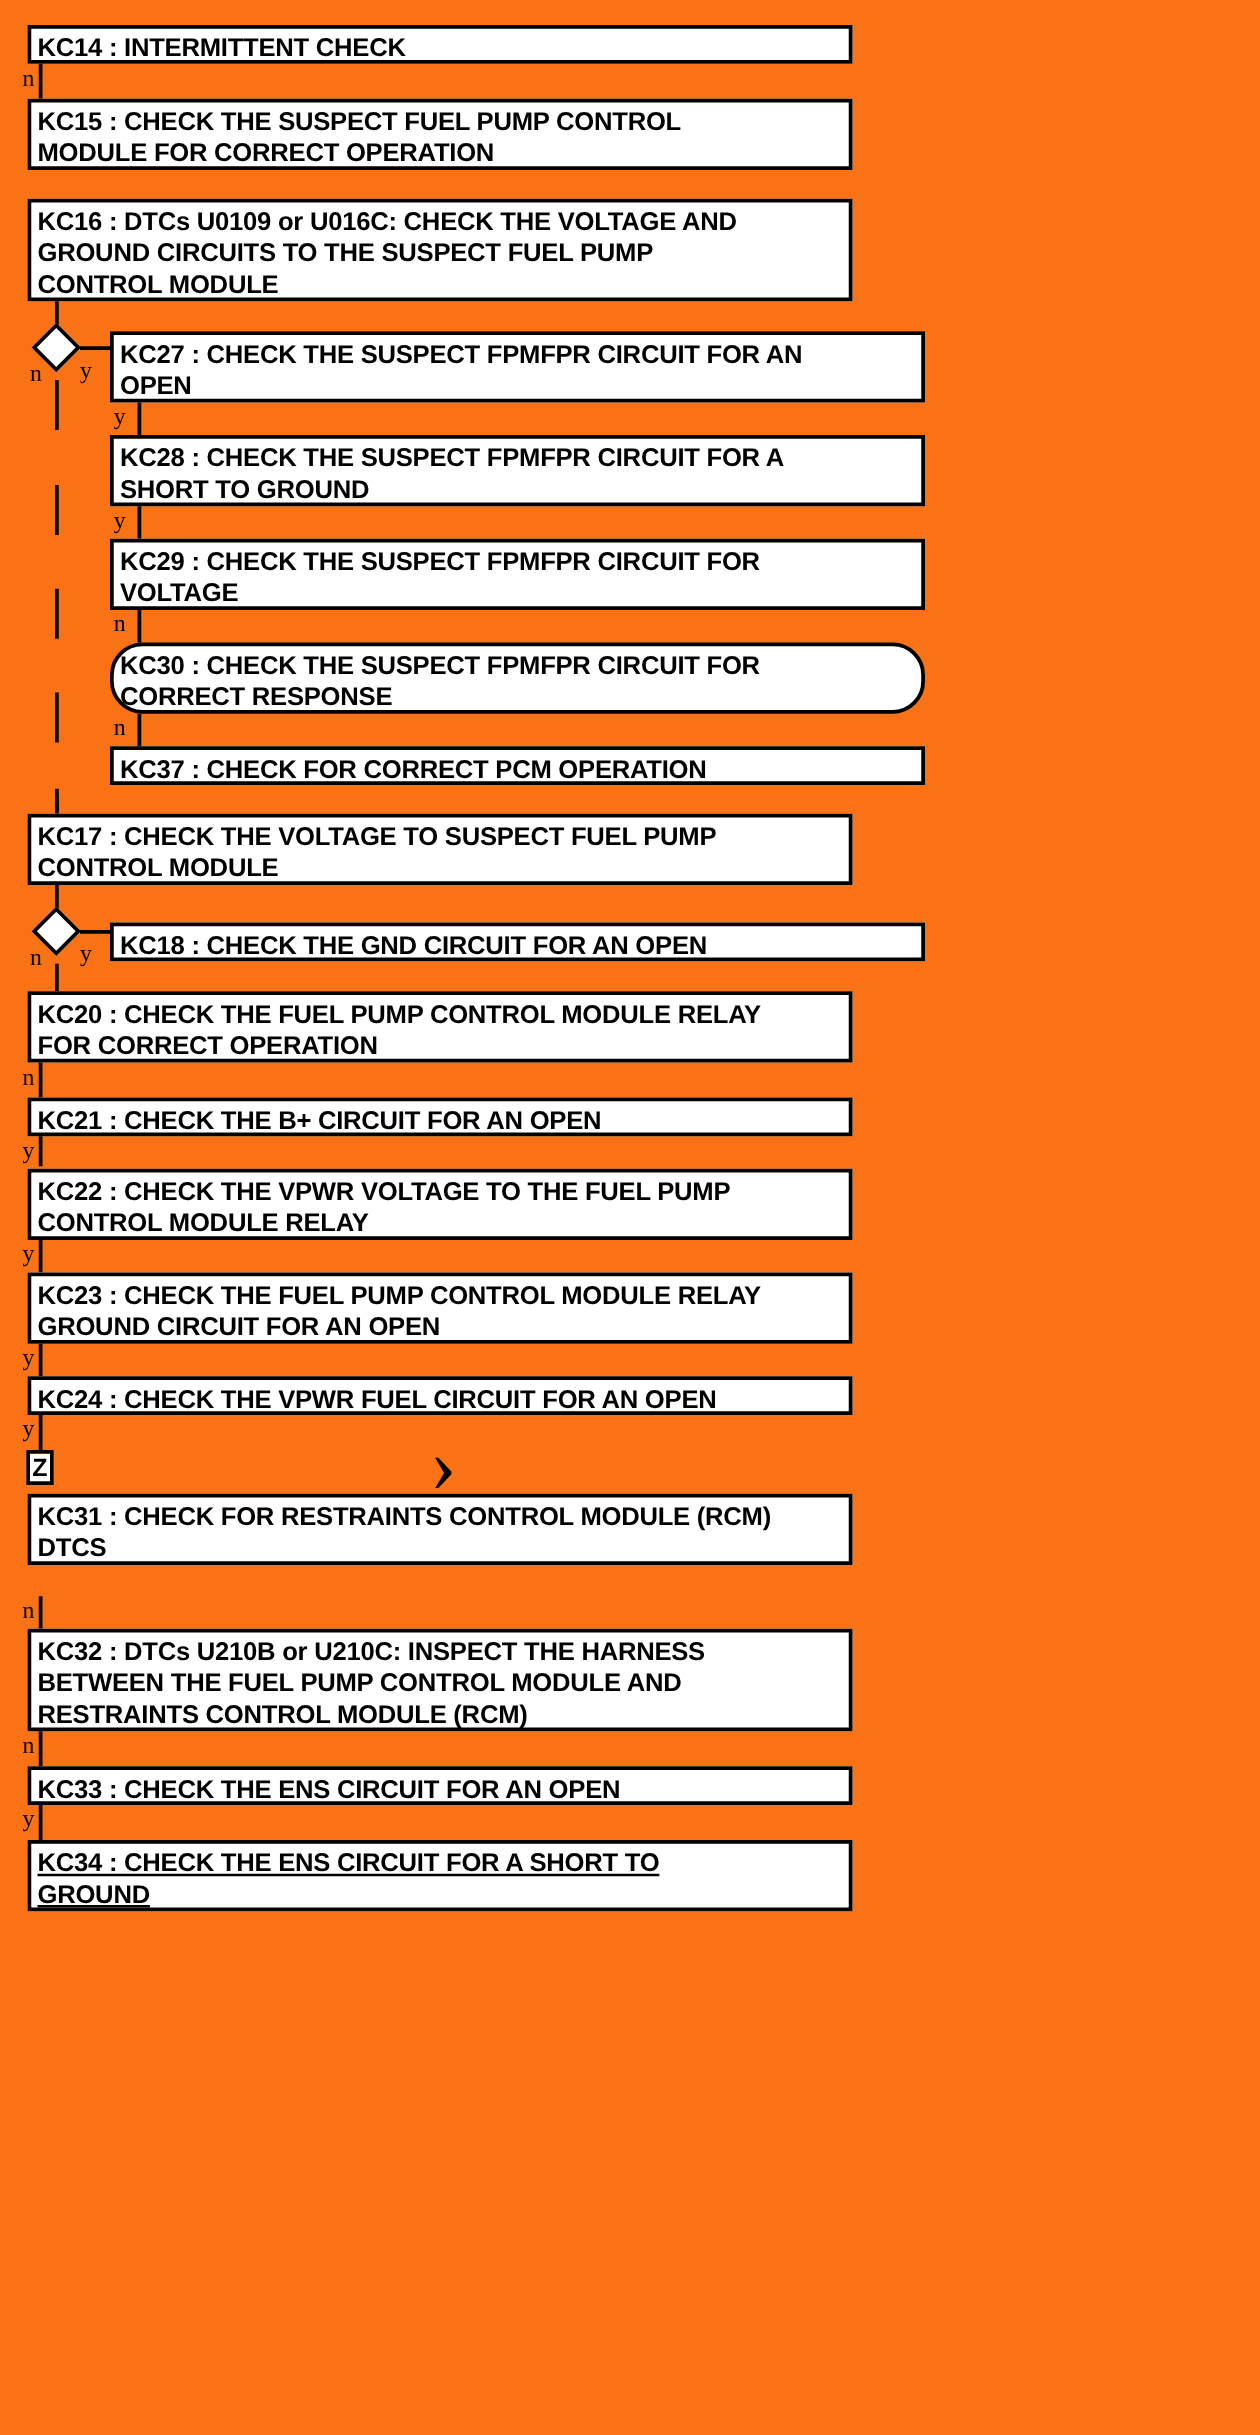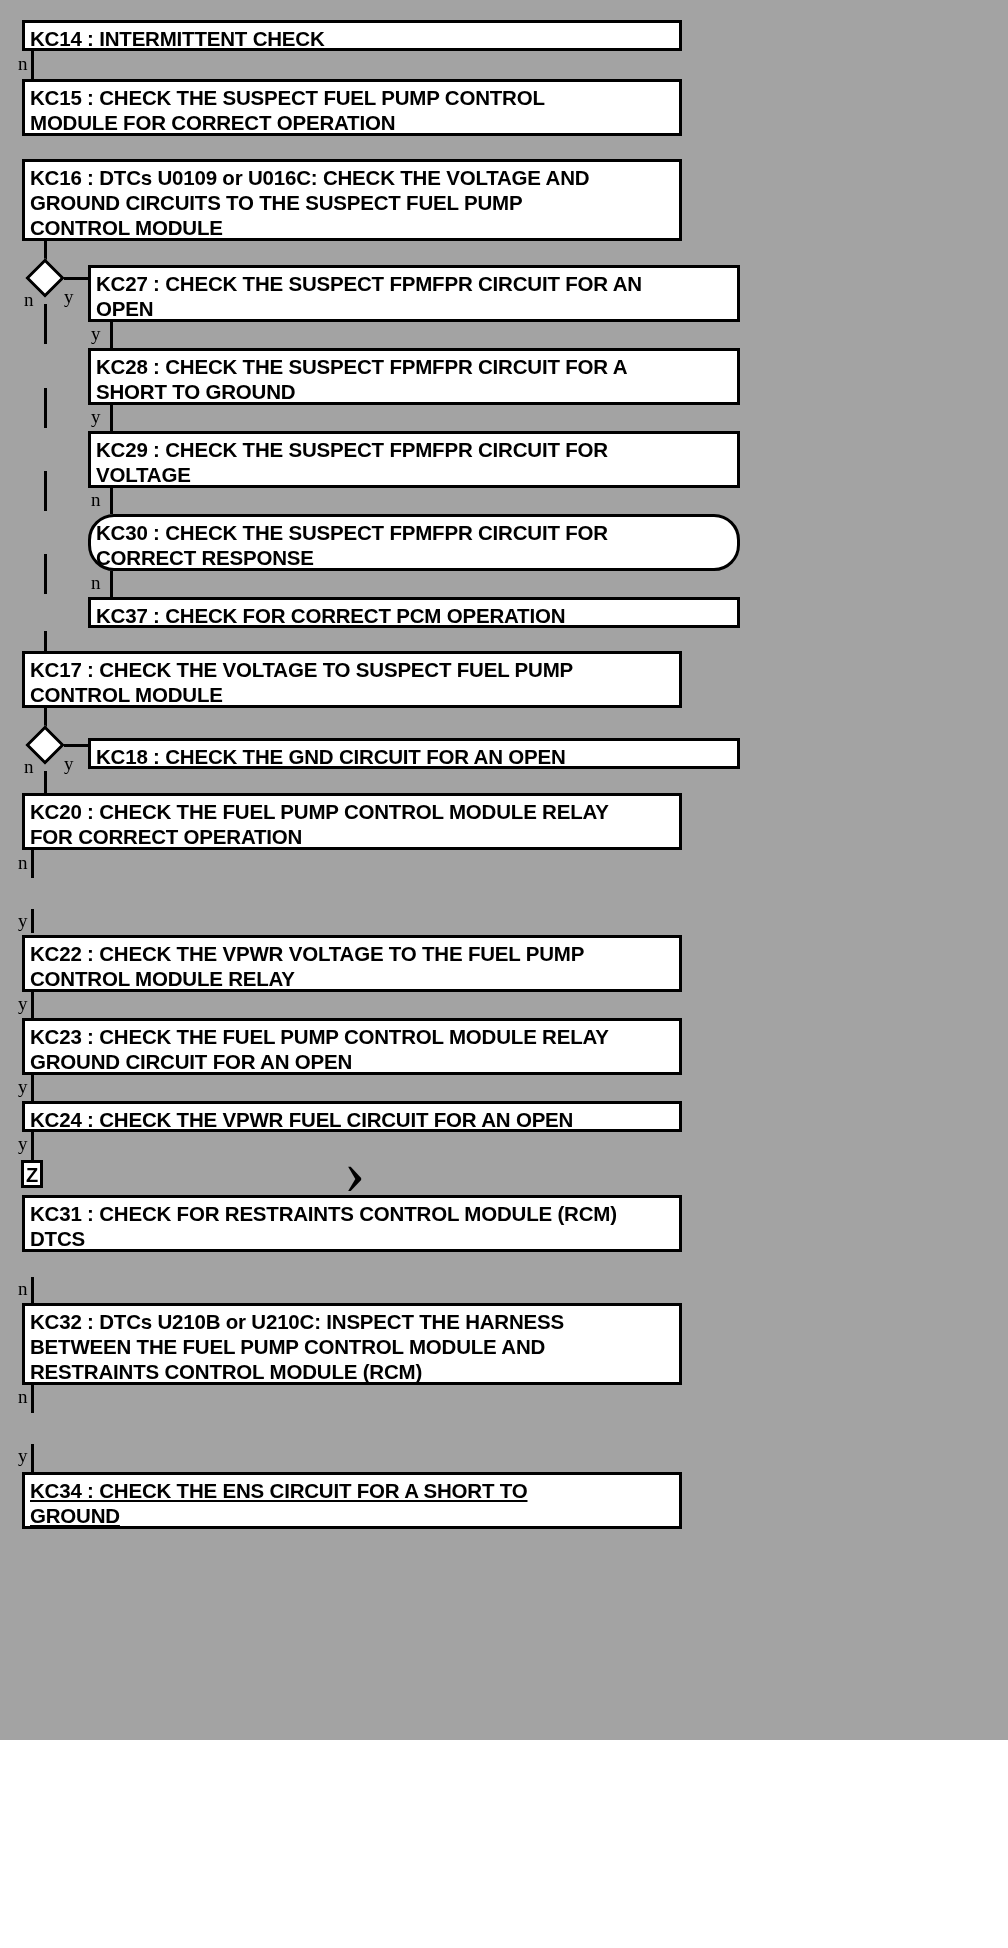--- a/index.html
+++ b/index.html
@@ -3,22 +3,22 @@
 <meta charset="utf-8">
 <style>
   html,body{margin:0;padding:0;background:#ffffff;}
   body{
     font-family:"Liberation Sans", sans-serif;
     -webkit-font-smoothing:none;
   }
   #page{
     position:relative;
     width:1008px;
-    height:1740px;
-    background:#a3a3a3;
+    height:1948px;
+    background:#f97316;
     overflow:hidden;
   }
   
   .node{
     position:absolute;
     box-sizing:border-box;
     border:3px solid #000000;
     background:#ffffff;
     color:#000000;
     font-weight:bold;
@@ -153,20 +153,21 @@
   <div class="vline" style="left:44px;top:771px;height:24px;"></div>
 
   <div class="node" style="left:88px;top:738px;width:652px;height:31px;">KC18 : CHECK THE GND CIRCUIT FOR AN OPEN</div>
 
   <div class="node" style="left:22px;top:793px;width:660px;height:57px;">KC20 : CHECK THE FUEL PUMP CONTROL MODULE RELAY
 FOR CORRECT OPERATION</div>
 
   <div class="vline" style="left:31px;top:850px;height:28px;"></div>
   <div class="blabel" style="left:18px;top:853px;">n</div>
 
+  <div class="node" style="left:22px;top:878px;width:660px;height:31px;">KC21 : CHECK THE B+ CIRCUIT FOR AN OPEN</div>
 
   <div class="vline" style="left:31px;top:909px;height:24px;"></div>
   <div class="blabel" style="left:18px;top:911px;">y</div>
 
   <div class="node" style="left:22px;top:935px;width:660px;height:57px;">KC22 : CHECK THE VPWR VOLTAGE TO THE FUEL PUMP
 CONTROL MODULE RELAY</div>
 
   <div class="vline" style="left:31px;top:992px;height:26px;"></div>
   <div class="blabel" style="left:18px;top:994px;">y</div>
 
@@ -191,20 +192,21 @@
   <div class="vline" style="left:31px;top:1277px;height:26px;"></div>
   <div class="blabel" style="left:18px;top:1279px;">n</div>
 
   <div class="node" style="left:22px;top:1303px;width:660px;height:82px;">KC32 : DTCs U210B or U210C: INSPECT THE HARNESS
 BETWEEN THE FUEL PUMP CONTROL MODULE AND
 RESTRAINTS CONTROL MODULE (RCM)</div>
 
   <div class="vline" style="left:31px;top:1385px;height:28px;"></div>
   <div class="blabel" style="left:18px;top:1387px;">n</div>
 
+  <div class="node" style="left:22px;top:1413px;width:660px;height:31px;">KC33 : CHECK THE ENS CIRCUIT FOR AN OPEN</div>
 
   <div class="vline" style="left:31px;top:1444px;height:28px;"></div>
   <div class="blabel" style="left:18px;top:1446px;">y</div>
 
   <div class="node" style="left:22px;top:1472px;width:660px;height:57px;text-decoration:underline;">KC34 : CHECK THE ENS CIRCUIT FOR A SHORT TO
 GROUND</div>
 
 </div>
 
 </body></html>

